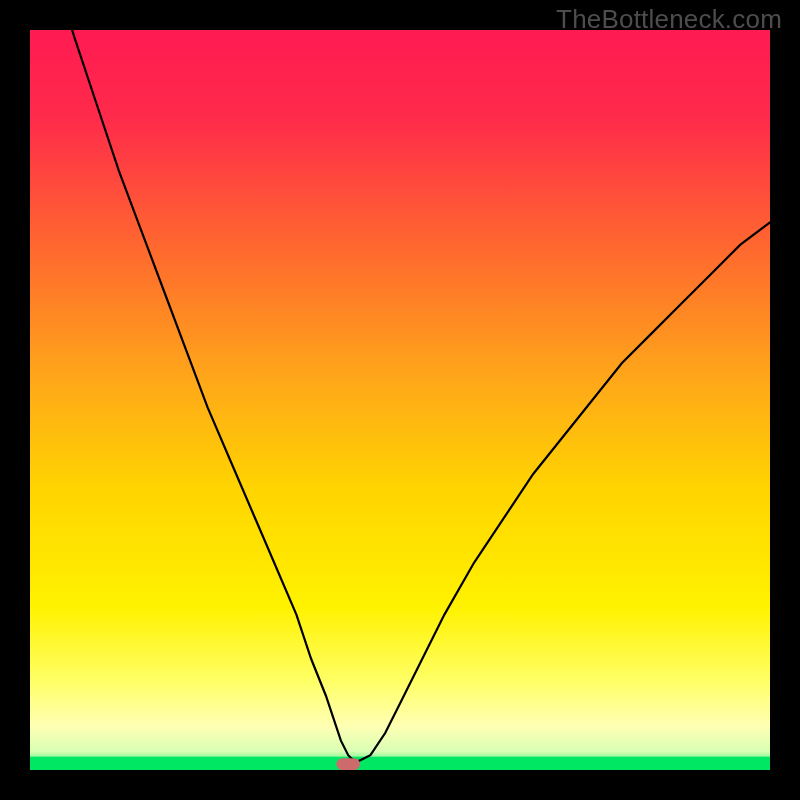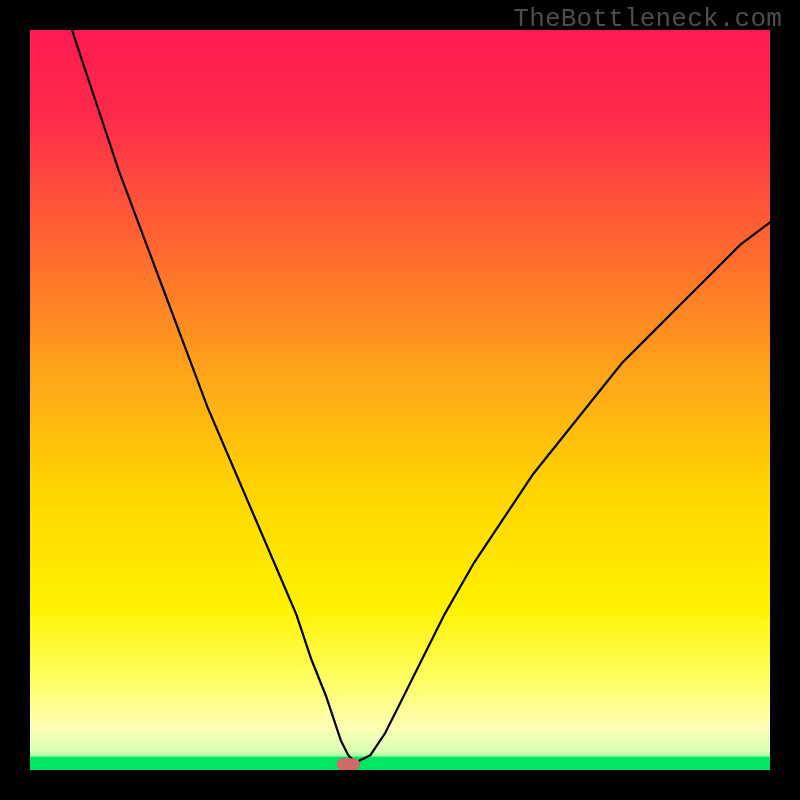--- a/index.html
+++ b/index.html
@@ -19,21 +19,20 @@
   }
   .watermark {
     position: absolute;
     top: 4px;
     right: 18px;
     font-size: 26px;
     font-weight: 500;
     color: #4d4d4d;
     letter-spacing: 0.2px;
     z-index: 20;
-    font-family: Liberation Mono, monospace;
   }
   .plot {
     position: absolute;
     left: 30px;
     top: 30px;
     width: 740px;
     height: 740px;
   }
   svg {
     display: block;

